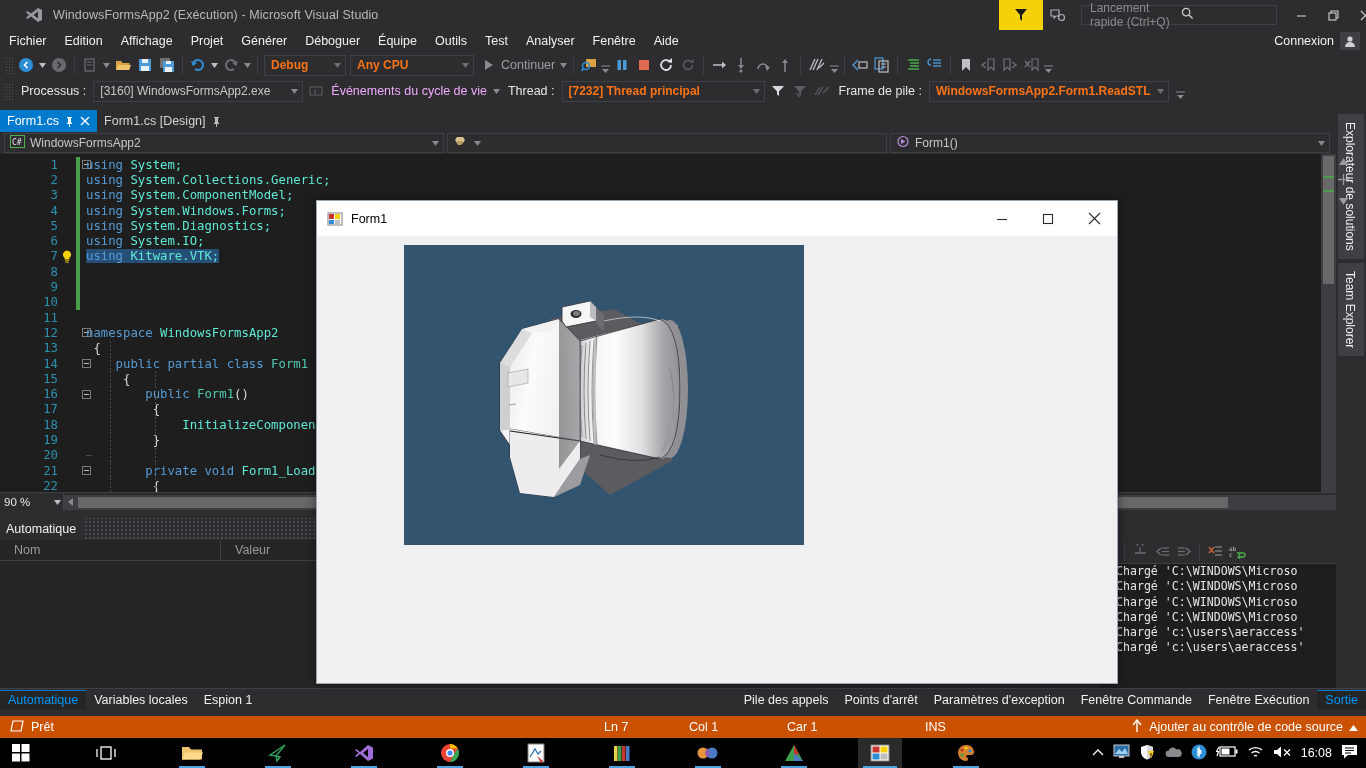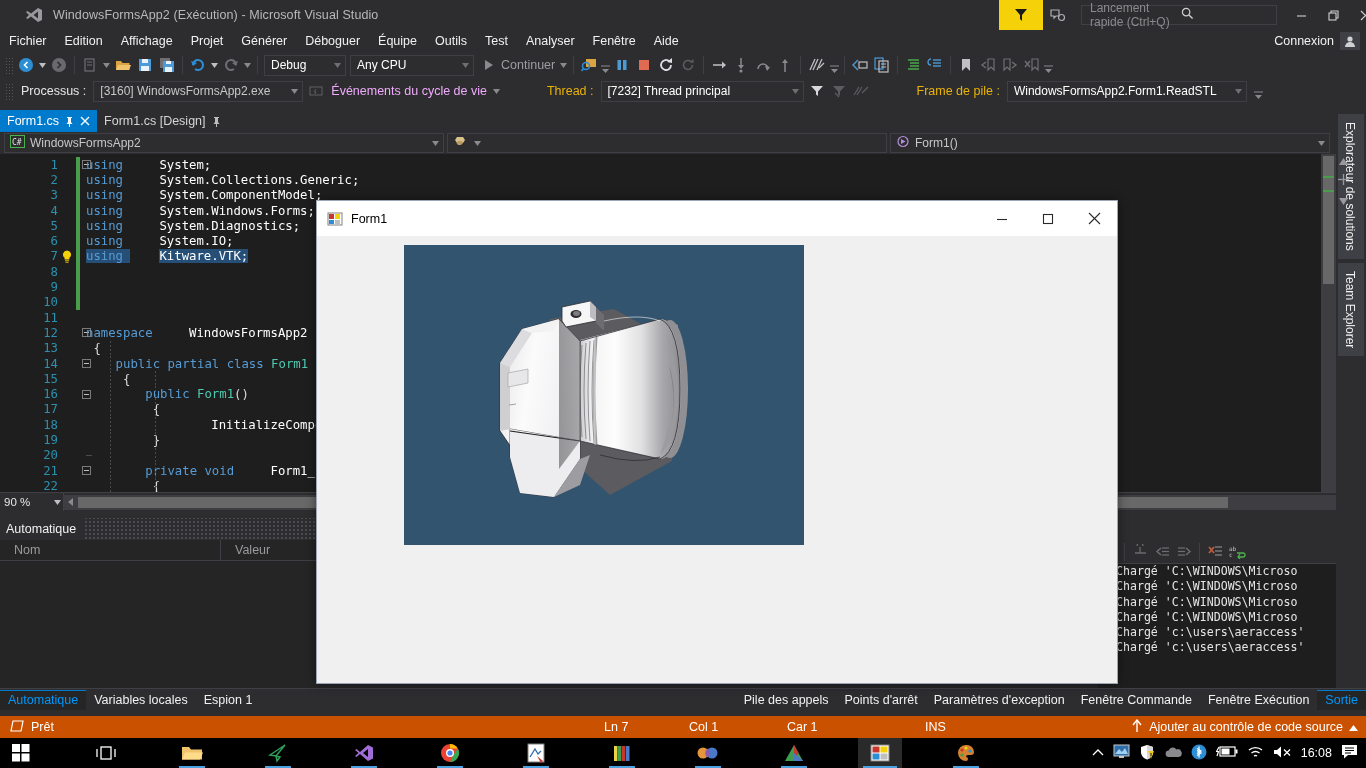--- a/index.html
+++ b/index.html
@@ -73,23 +73,23 @@
     display: flex; align-items: center; justify-content: center; flex: none;
   }
   .caret { width: 11px; display: flex; align-items: center; justify-content: center; flex: none; }
   .caret svg { display: block; }
   .combo {
     height: 21px; border: 1px solid #3f3f46; background: #2d2d30;
     display: flex; align-items: center; padding: 0 2px 0 6px; flex: none;
     color: #c7c7c9; font-size: 12px; margin: 0 2px;
   }
   .combo .cval { flex: 1; overflow: hidden; white-space: nowrap; }
-  .combo.dim .cval { color: #ffffff; }
+  .combo.dim .cval { color: #f97316; font-weight: bold; }
   .tb-label { color: #e6e6e6; font-size: 12.5px; padding: 0 5px 0 6px; flex: none; }
-  .tb-label.dim { color: #eab308; margin-left: 39px; }
+  .tb-label.dim { color: #e5e5e5; }
   .tb-text { color: #f0abfc; font-size: 12.5px; padding: 0 4px; flex: none; }
   .run-label { color: #9d9da1; font-size: 12.5px; padding-left: 3px; padding-right: 3px; }
   .overflow-dd { width: 11px; height: 22px; display: flex; align-items: flex-end; justify-content: center;
      padding-bottom: 3px; flex: none; }
 
   
   .tabstrip {
     position: absolute; top: 110px; left: 0; width: 1366px; height: 22px;
     background: #2d2d30; display: flex; align-items: flex-end;
   }
@@ -132,21 +132,21 @@
   .fold { position: absolute; left: 81px; width: 11px; height: 15.3px;
      display: flex; align-items: center; justify-content: center; }
   .fold-box { width: 9px; height: 9px; border: 1px solid #7a7a7a; position: relative; }
   .fold-box::before { content: ''; position: absolute; left: 1px; right: 1px; top: 3px; height: 1px; background: #bdbdbd; }
   .fold-line2 { position: absolute; left: 110px; width: 1px; height: 15.3px;
      background: repeating-linear-gradient(to bottom, #4a4a4a 0 2px, transparent 2px 4px); }
   .fold-line3 { position: absolute; left: 155px; width: 1px; height: 15.3px;
      background: repeating-linear-gradient(to bottom, #4a4a4a 0 2px, transparent 2px 4px); }
   .fold-end { position: absolute; left: 86px; top: 7px; width: 6px; height: 1px; background: #4a4a4a; }
   .ctext { position: absolute; left: 86px; white-space: pre; }
-  .k { color: #569cd6; }  .t { color: #4ec9b0; }  .n { color: #ffffff; margin-left: 29px; }
+  .k { color: #569cd6; }  .t { color: #4ec9b0; }  .n { color: #5eead4; }
   .p { color: #dcdcdc; }
   .hl { background: #264f78; }
   .vscroll-ed {
     position: absolute; right: 0; top: 0; width: 15px; height: 338px; background: #3e3e42;
   }
   .vscroll-ed .thumb { position: absolute; left: 2px; top: 2px; width: 11px; height: 128px; background: #686868; }
   .ed-marker { position: absolute; right: 2px; width: 11px; height: 2px; }
 
   
   .ed-status {

